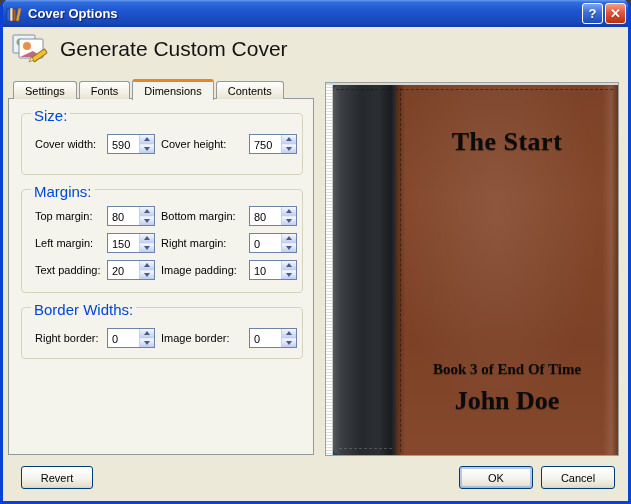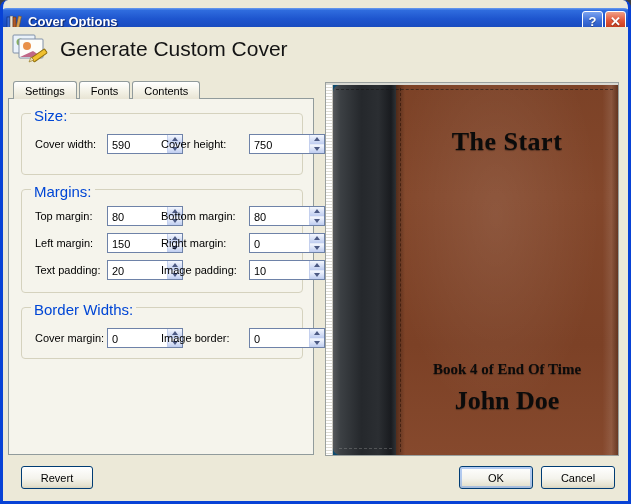--- a/index.html
+++ b/index.html
@@ -6,21 +6,21 @@
   * { box-sizing:border-box; }
 
   .window {
     position:relative; width:631px; height:504px;
     border-left:3px solid #0842D6; border-right:3px solid #0842D6; border-bottom:3px solid #0842D6;
     border-radius:8px 8px 0 0; background:#ECE9D8; overflow:hidden;
   }
 
   
   .titlebar {
-    position:absolute; left:-3px; top:8px; width:631px; height:27px;
+    position:absolute; left:-3px; top:0; width:631px; height:27px;
     background:linear-gradient(180deg,#6A9CEF 0%,#2F6CDE 9%,#1E55CE 40%,#1747B8 85%,#0E3CA4 100%);
     border-radius:7px 7px 0 0; display:flex; align-items:center; padding:0 5px 0 6px;
   }
   .titlebar-icon { width:18px; height:16px; margin-right:4px; flex:0 0 auto; }
   .title-text { color:#fff; font-size:13px; font-weight:bold; text-shadow:1px 1px 1px #0A2060; flex:1 1 auto; }
   .cap-btn {
     width:21px; height:21px; margin-left:2px; border:1px solid #fff; border-radius:3px;
     color:#fff; font-size:13px; font-weight:bold; display:flex; align-items:center; justify-content:center;
     text-shadow:0 1px 1px rgba(0,0,0,.4); cursor:default;
   }
@@ -59,21 +59,21 @@
   .g-borders { top:208px; height:52px; }
   .grow {
     display:grid; grid-template-columns:72px 54px 88px 54px; align-items:center;
     margin:0 0 7px 13px; height:20px;
   }
   .g-size .grow, .g-borders .grow { margin-top:20px; }
   .g-margins .grow:first-of-type { margin-top:16px; }
   .flabel { font-size:11px; color:#000; white-space:nowrap; }
 
   
-  .spin { display:flex; width:76px; height:20px; border:1px solid #6E82A8; background:#fff; }
+  .spin { display:flex; width:48px; height:20px; border:1px solid #6E82A8; background:#fff; }
   .spin-input {
     flex:1 1 auto; min-width:0; border:none; outline:none; background:#fff;
     font-family:"Liberation Sans",sans-serif; font-size:11px; padding:1px 0 0 4px; color:#000;
   }
   .spin-btns { width:15px; flex:0 0 auto; display:flex; flex-direction:column; border-left:1px solid #C4D0EE; }
   .spin-b { flex:1; display:flex; align-items:center; justify-content:center; background:linear-gradient(180deg,#F4F7FE 0%,#D7E0F6 55%,#BFCDF0 100%); cursor:default; }
   .spin-b.up { border-bottom:1px solid #E4EAF8; }
   .tri-up   { width:0; height:0; border-left:3px solid transparent; border-right:3px solid transparent; border-bottom:4px solid #4C5A84; display:block; }
   .tri-down { width:0; height:0; border-left:3px solid transparent; border-right:3px solid transparent; border-top:4px solid #4C5A84; display:block; }
 
@@ -162,20 +162,21 @@
         <path d="M9 24 L22 18 L31 24 Z" fill="#C06888"></path>
         <rect x="20" y="20" width="16" height="5" rx="1" fill="#F0C030" stroke="#907010" transform="rotate(-35 28 22)"></rect>
         <path d="M18 29 L23 27 L20 24 Z" fill="#E8D8B0" stroke="#907010" stroke-width="0.6"></path>
       </svg>
       <span class="header-title">Generate Custom Cover</span>
     </div>
 
     <div class="tabs">
       <div class="tab">Settings</div>
       <div class="tab">Fonts</div>
+      <div class="tab selected">Dimensions</div>
       <div class="tab">Contents</div>
     </div>
 
     <div class="tabpage">
 
       <div class="group g-size">
         <span class="group-label">Size:</span>
         <div class="grow">
           <span class="flabel">Cover width:</span>
           <span class="spin">
@@ -282,21 +283,21 @@
                   <i class="tri-down"></i>
                 </span>
             </span>
           </span>
         </div>
       </div>
 
       <div class="group g-borders">
         <span class="group-label">Border Widths:</span>
         <div class="grow">
-          <span class="flabel">Cover margin:</span>
+          <span class="flabel">Right border:</span>
           <span class="spin">
             <input class="spin-input" value="0" style="">
             <span class="spin-btns">
               <span class="spin-b up">
                   <i class="tri-up"></i>
                 </span>
               <span class="spin-b">
                   <i class="tri-down"></i>
                 </span>
             </span>
@@ -317,21 +318,21 @@
       </div>
 
     </div>
 
     <div class="preview">
       <div class="photo">
         <div class="pages"></div>
         <div class="spine"></div>
         <div class="cover-main">
           <div class="cover-text cover-title">The Start</div>
-          <div class="cover-text cover-series">Book 4 of End Of Time</div>
+          <div class="cover-text cover-series">Book 3 of End Of Time</div>
           <div class="cover-text cover-author">John Doe</div>
         </div>
       </div>
     </div>
 
     <button class="btn btn-revert">Revert</button>
     <button class="btn btn-ok">OK</button>
     <button class="btn btn-cancel">Cancel</button>
 
   </div>

